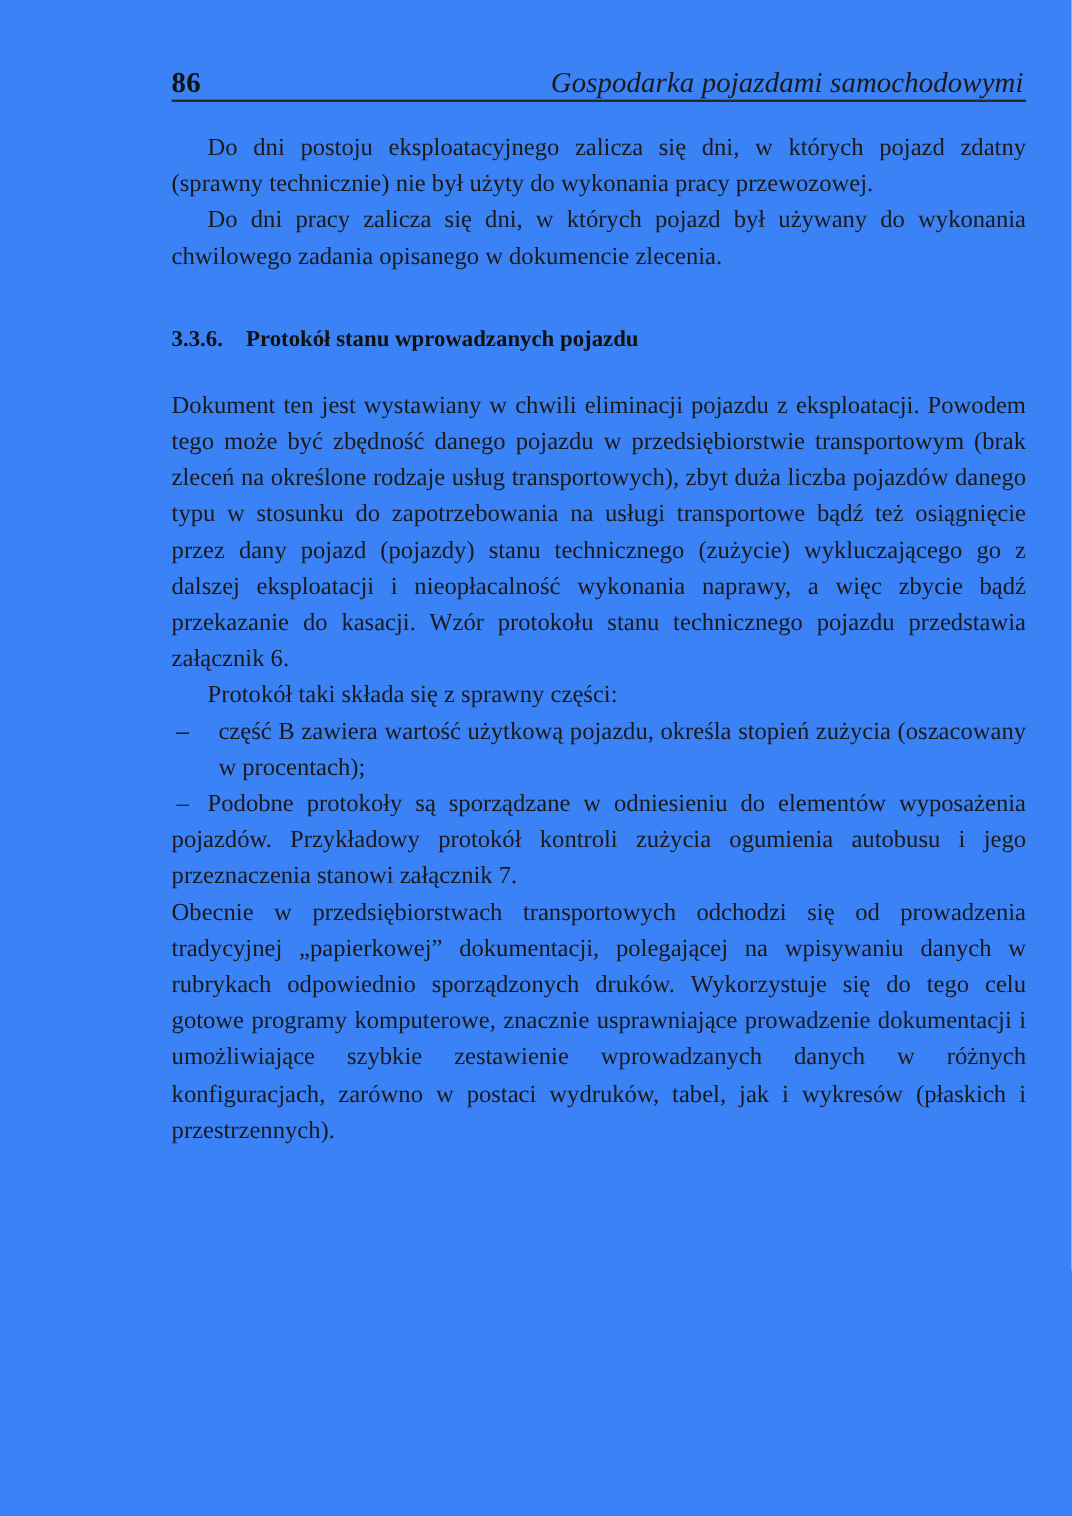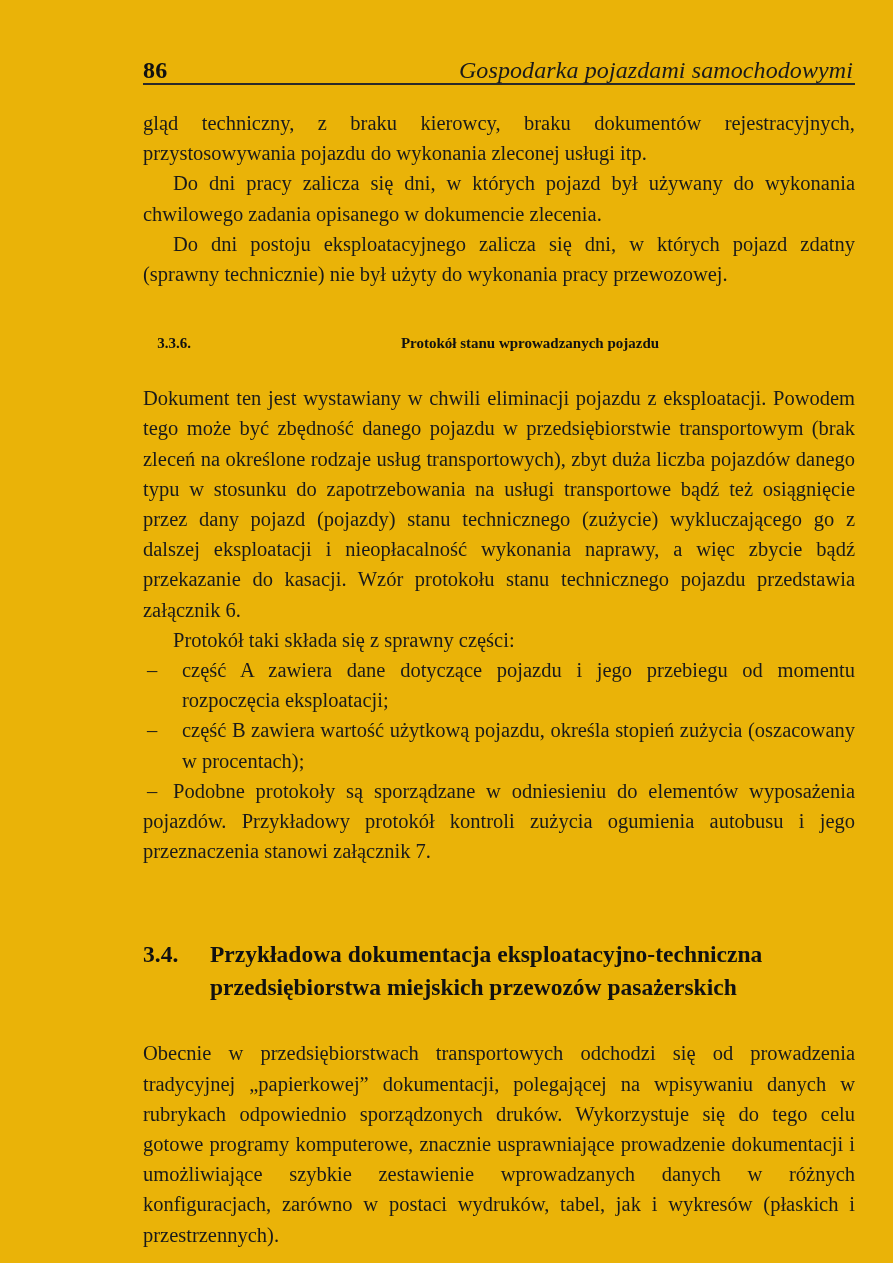--- a/index.html
+++ b/index.html
@@ -16,21 +16,21 @@
     color: #1a1a1a;
     -webkit-font-smoothing: antialiased;
   }
 
   .page {
     position: absolute;
     left: 0;
     top: 0;
     width: 893px;
     height: 1263px;
-    background: #eab308;
+    background: #3b82f6;
   }
 
   .content {
     position: absolute;
     left: 143px;
     top: 0;
     width: 712px;
   }
 
   
@@ -82,27 +82,26 @@
   p.indent {
     text-indent: 30px;
   }
   p.cont {
     text-indent: 0;
   }
 
   
   h3.sub-heading {
     margin: 0;
-    font-size: 15px;
+    font-size: 19px;
     font-weight: bold;
     line-height: 28px;
     color: #111;
     display: flex;
     align-items: baseline;
-    text-align: center;
   }
   h3.sub-heading .num {
     width: 62px;
     flex: 0 0 62px;
   }
   h3.sub-heading .txt {
     flex: 1 1 auto;
   }
   .sub-heading-wrap {
     margin-top: 40px;
@@ -159,59 +158,47 @@
 <div class="page">
   <div class="content">
 
     <div class="header">
       <span class="folio">86</span>
       <span class="running-head">Gospodarka pojazdami samochodowymi</span>
       <div class="header-rule"></div>
     </div>
 
     <div class="body-block">
-      <p class="para cont">gląd techniczny, z braku kierowcy, braku dokumentów rejestracyjnych, przystosowywania pojazdu do wykonania zleconej usługi itp.</p>
+      <p class="para indent">Do dni postoju eksploatacyjnego zalicza się dni, w których pojazd zdatny (sprawny technicznie) nie był użyty do wykonania pracy przewozowej.</p>
       <p class="para indent">Do dni pracy zalicza się dni, w których pojazd był używany do wykonania chwilowego zadania opisanego w dokumencie zlecenia.</p>
-      <p class="para indent">Do dni postoju eksploatacyjnego zalicza się dni, w których pojazd zdatny (sprawny technicznie) nie był użyty do wykonania pracy przewozowej.</p>
     </div>
 
     <div class="sub-heading-wrap">
       <h3 class="sub-heading">
         <span class="num">3.3.6.</span>
         <span class="txt">Protokół stanu wprowadzanych pojazdu</span>
       </h3>
     </div>
 
     <p class="para cont">Dokument ten jest wystawiany w chwili eliminacji pojazdu z eksploatacji. Powodem tego może być zbędność danego pojazdu w przedsiębiorstwie transportowym (brak zleceń na określone rodzaje usług transportowych), zbyt duża liczba pojazdów danego typu w stosunku do zapotrzebowania na usługi transportowe bądź też osiągnięcie przez dany pojazd (pojazdy) stanu technicznego (zużycie) wykluczającego go z dalszej eksploatacji i nieopłacalność wykonania naprawy, a więc zbycie bądź przekazanie do kasacji. Wzór protokołu stanu technicznego pojazdu przedstawia załącznik 6.</p>
 
     <p class="para indent">Protokół taki składa się z sprawny części:</p>
 
     <ul class="dash-list">
       <li>
         <span class="dash">–</span>
-        <span>część A zawiera dane dotyczące pojazdu i jego przebiegu od momentu rozpoczęcia eksploatacji;</span>
       </li>
       <li>
         <span class="dash">–</span>
         <span>część B zawiera wartość użytkową pojazdu, określa stopień zużycia (oszacowany w procentach);</span>
       </li>
       <li>
         <span class="dash">–</span>
       </li>
     </ul>
 
     <p class="para indent">Podobne protokoły są sporządzane w odniesieniu do elementów wyposażenia pojazdów. Przykładowy protokół kontroli zużycia ogumienia autobusu i jego przeznaczenia stanowi załącznik 7.</p>
 
-    <div class="main-heading-wrap">
-      <h2 class="main-heading">
-        <span class="num">3.4.</span>
-        <span class="txt">
-          <span>Przykładowa dokumentacja eksploatacyjno-techniczna</span>
-          <br>
-          <span>przedsiębiorstwa miejskich przewozów pasażerskich</span>
-        </span>
-      </h2>
-    </div>
 
     <p class="para cont">Obecnie w przedsiębiorstwach transportowych odchodzi się od prowadzenia tradycyjnej „papierkowej” dokumentacji, polegającej na wpisywaniu danych w rubrykach odpowiednio sporządzonych druków. Wykorzystuje się do tego celu gotowe programy komputerowe, znacznie usprawniające prowadzenie dokumentacji i umożliwiające szybkie zestawienie wprowadzanych danych w różnych konfiguracjach, zarówno w postaci wydruków, tabel, jak i wykresów (płaskich i przestrzennych).</p>
 
   </div>
 </div>
 
 </body></html>

